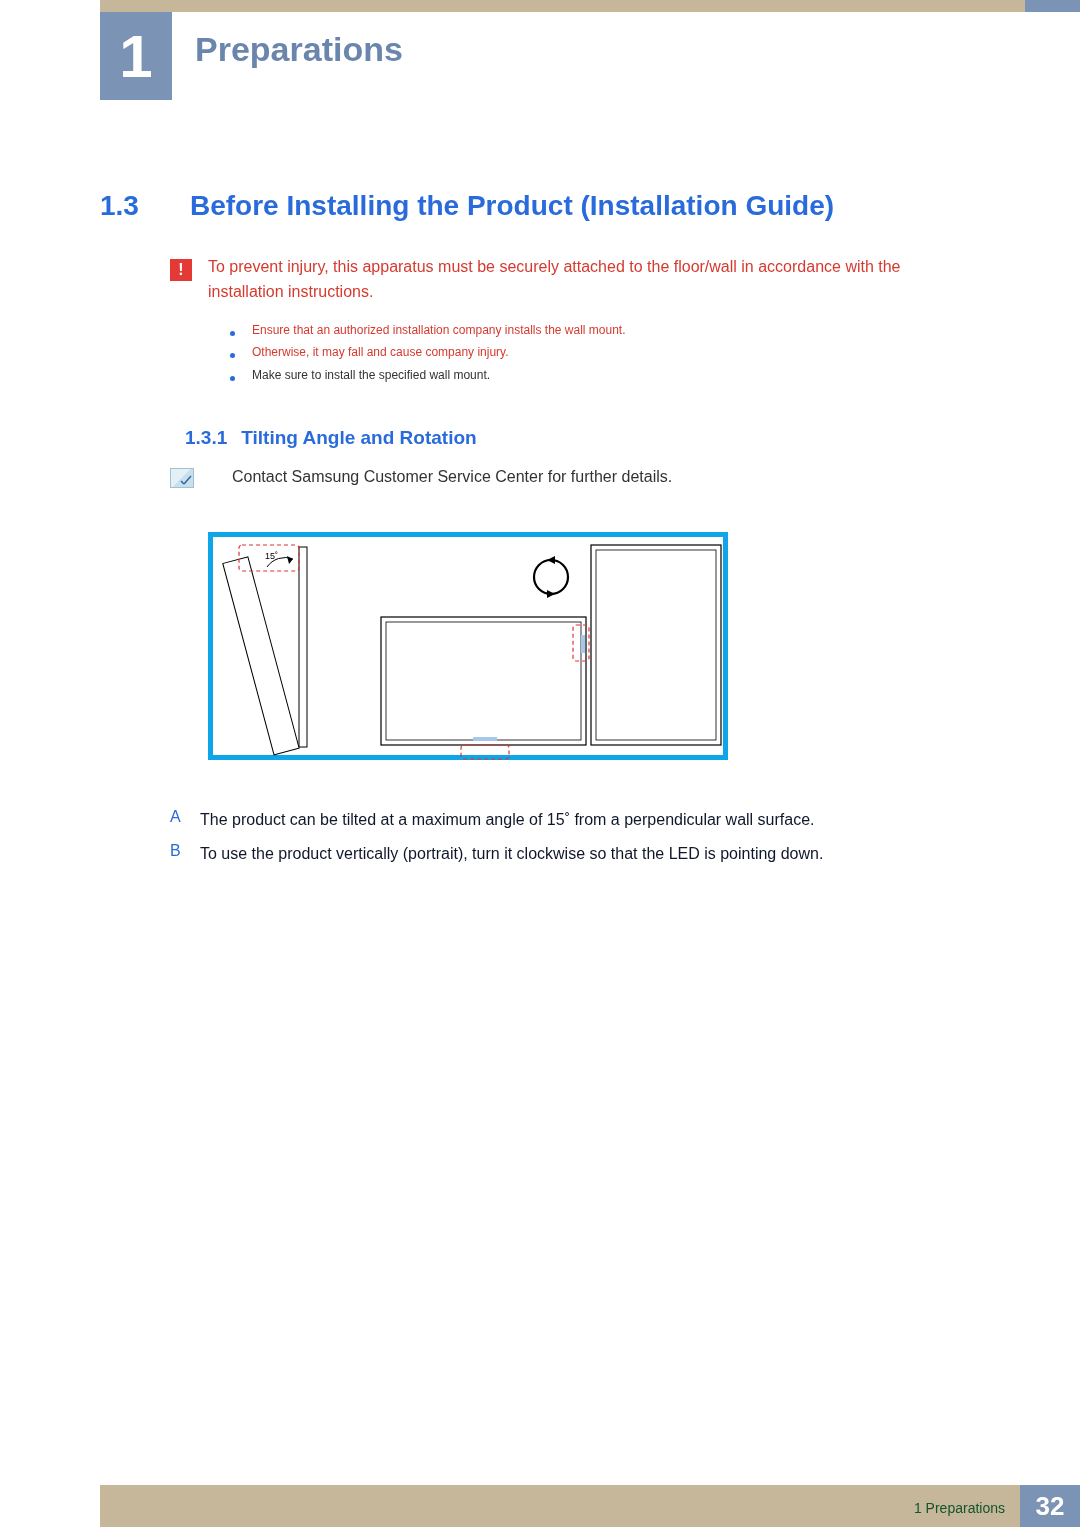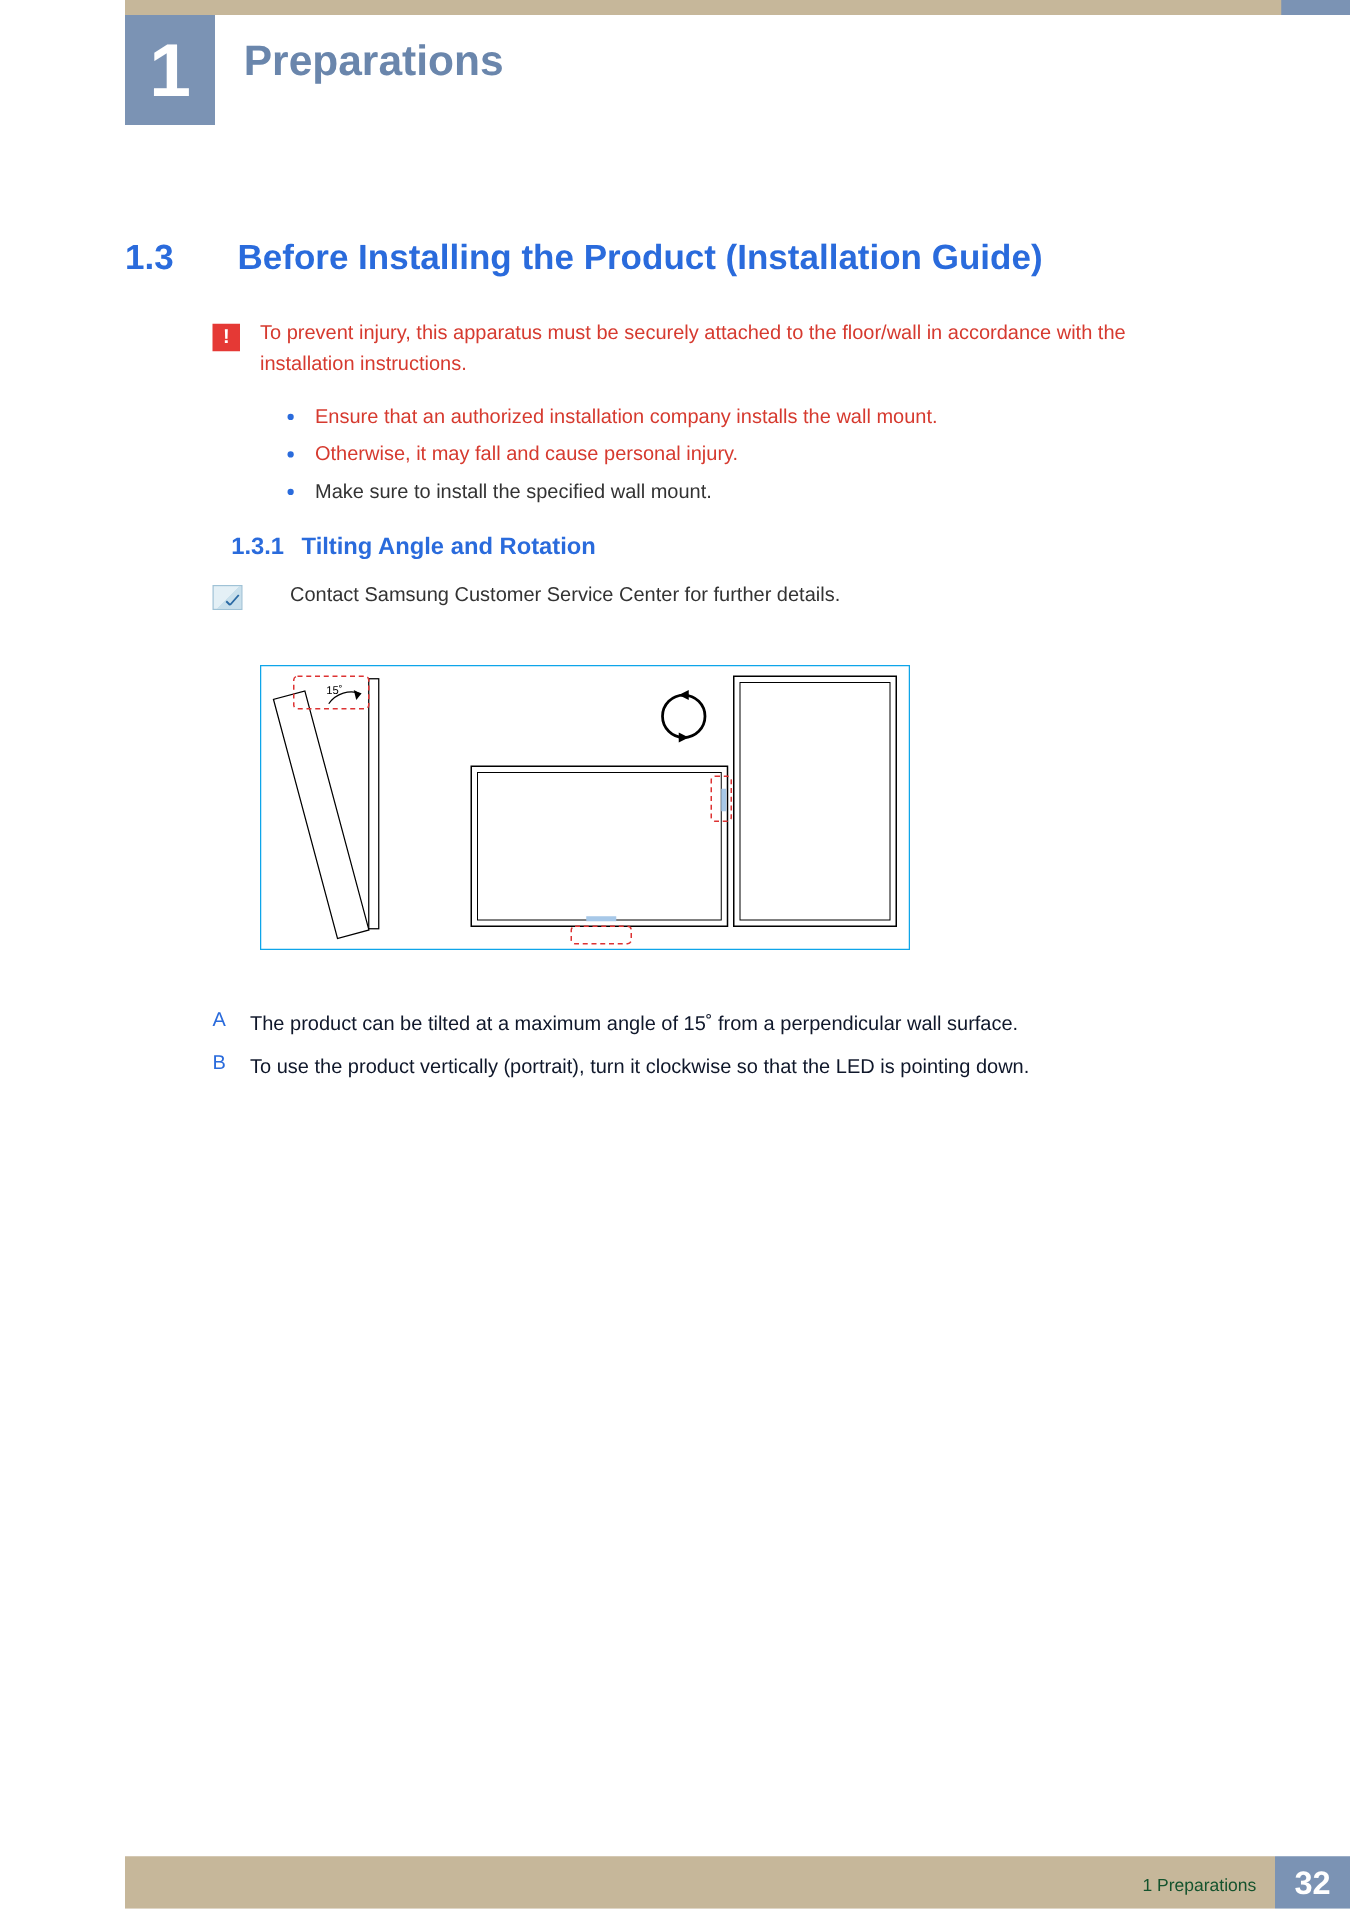--- a/index.html
+++ b/index.html
@@ -19,37 +19,37 @@
   .section-row { position: absolute; top: 190px; left: 100px; right: 60px; display: flex; gap: 30px; align-items: flex-start; }
   .section-num { color: #2a6bdc; font-size: 28px; font-weight: 700; min-width: 60px; }
   .section-title { color: #2a6bdc; font-size: 28px; font-weight: 700; }
 
   
   .warning-block { position: absolute; top: 255px; left: 170px; right: 100px; }
   .warning-icon { position: absolute; left: 0; top: 4px; width: 22px; height: 22px; background: #e53935; display: flex; align-items: center; justify-content: center; }
   .warning-icon span { color: #fff; font-weight: 700; font-size: 16px; }
   .warning-text { margin-left: 38px; color: #d63a2f; font-size: 16px; line-height: 1.55; }
   .warning-bullets { margin-left: 60px; margin-top: 14px; list-style: none; }
-  .warning-bullets li { color: #d63a2f; font-size: 16px; line-height: 1.9; position: relative; padding-left: 22px; }
+  .warning-bullets li { color: #d63a2f; font-size: 12px; line-height: 1.9; position: relative; padding-left: 22px; }
   .warning-bullets li::before { content: ""; position: absolute; left: 0; top: 12px; width: 5px; height: 5px; background: #2a6bdc; border-radius: 50%; }
   .warning-bullets li.black { color: #333; }
 
   
   .subsection-row { position: absolute; top: 427px; left: 170px; display: flex; gap: 14px; align-items: flex-end; margin-left: 15px; }
   .subsection-num { color: #2a6bdc; font-size: 19px; font-weight: 700; }
   .subsection-title { color: #2a6bdc; font-size: 19px; font-weight: 700; }
 
   
   .note-block { position: absolute; top: 468px; left: 170px; right: 100px; padding-left: 24px; }
   .note-icon { position: absolute; left: 0; top: 0; width: 24px; height: 20px; border: 1px solid #9fc2d6; background: linear-gradient(135deg, #e4f0f6 50%, #c9e0ec 50%); }
   .note-icon svg { position: absolute; right: 1px; bottom: 1px; }
   .note-text { margin-left: 38px; color: #333; font-size: 16px; }
 
   
-  .diagram { position: absolute; top: 532px; left: 208px; width: 520px; height: 228px; border: 1px solid #0ea5e9; background: #fff; }
+  .diagram { position: absolute; top: 532px; left: 208px; width: 520px; height: 228px; border: 5px solid #0ea5e9; background: #fff; }
 
   
   .letter-list { position: absolute; top: 808px; left: 170px; right: 100px; }
   .letter-list .row { display: flex; gap: 14px; margin-bottom: 10px; }
   .letter-list .lbl { color: #2a6bdc; font-size: 16px; min-width: 16px; }
   .letter-list .txt { color: #0f172a; font-size: 16px; line-height: 1.5; }
 
   
   .footer-bar { position: absolute; bottom: 0; left: 100px; right: 0; height: 42px; display: flex; align-items: stretch; }
   .footer-left { flex: 1; background: #c6b79a; }
@@ -73,21 +73,21 @@
     <div class="section-title">Before Installing the Product (Installation Guide)</div>
   </div>
 
   <div class="warning-block">
     <div class="warning-icon">
         <span>!</span>
       </div>
     <div class="warning-text">To prevent injury, this apparatus must be securely attached to the floor/wall in accordance with the installation instructions.</div>
     <ul class="warning-bullets">
       <li>Ensure that an authorized installation company installs the wall mount.</li>
-      <li>Otherwise, it may fall and cause personal injury.</li>
+      <li>Otherwise, it may fall and cause company injury.</li>
       <li class="black">Make sure to install the specified wall mount.</li>
     </ul>
   </div>
 
   <div class="subsection-row">
     <div class="subsection-num">1.3.1</div>
     <div class="subsection-title">Tilting Angle and Rotation</div>
   </div>
 
   <div class="note-block">

